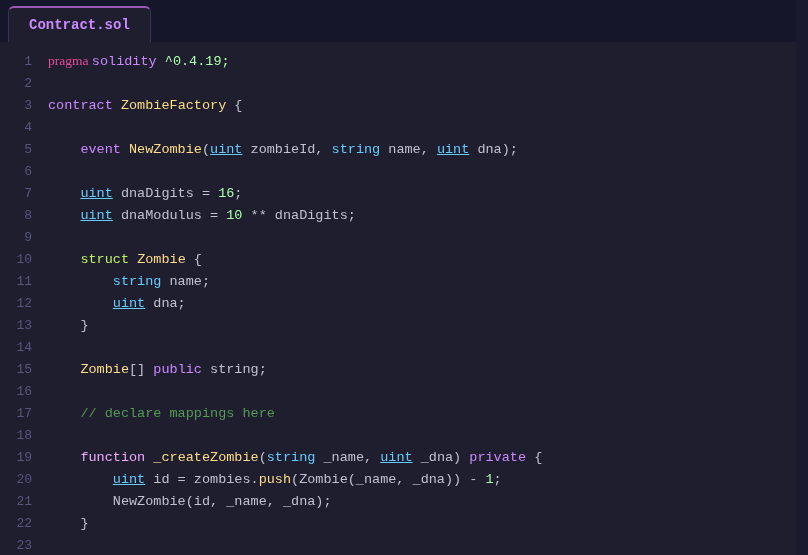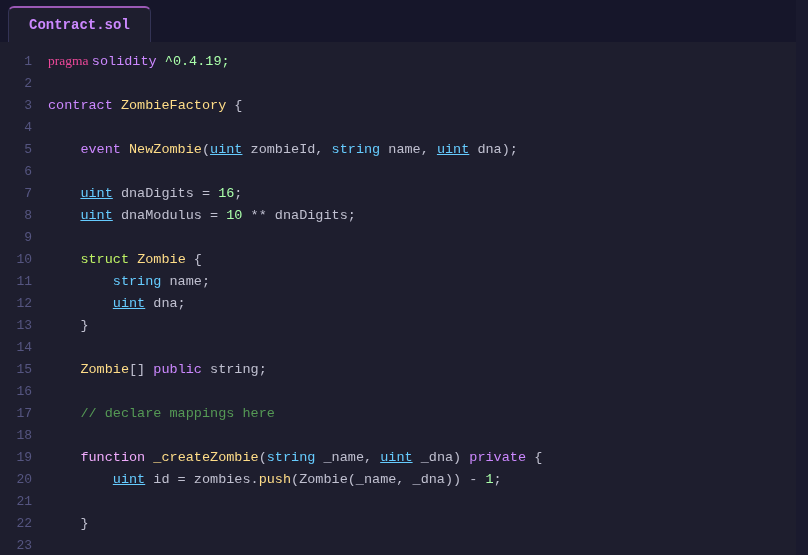--- a/index.html
+++ b/index.html
@@ -185,20 +185,21 @@
       <div class="code-line">
         <span class="line-number">19</span>
         <span class="line-content"><span>    </span><span class="kw-function">function </span><span class="kw-method">_createZombie</span><span class="kw-brace">(</span><span class="kw-string">string</span><span class="kw-varname"> _name, </span><span class="kw-uint">uint</span><span class="kw-varname"> _dna) </span><span class="kw-private">private</span><span class="kw-brace"> {</span></span>
       </div>
       <div class="code-line">
         <span class="line-number">20</span>
         <span class="line-content"><span>        </span><span class="kw-uint">uint</span><span class="kw-varname"> id = zombies.</span><span class="kw-method">push</span><span class="kw-varname">(Zombie(_name, _dna)) - </span><span class="kw-number">1</span><span class="kw-brace">;</span></span>
       </div>
       <div class="code-line">
         <span class="line-number">21</span>
+        <span class="line-content"><span class="kw-varname">        NewZombie(id, _name, _dna);</span></span>
       </div>
       <div class="code-line">
         <span class="line-number">22</span>
         <span class="line-content"><span class="kw-brace">    }</span></span>
       </div>
       <div class="code-line">
         <span class="line-number">23</span>
         <span class="line-content"> </span>
       </div>
     </div>

